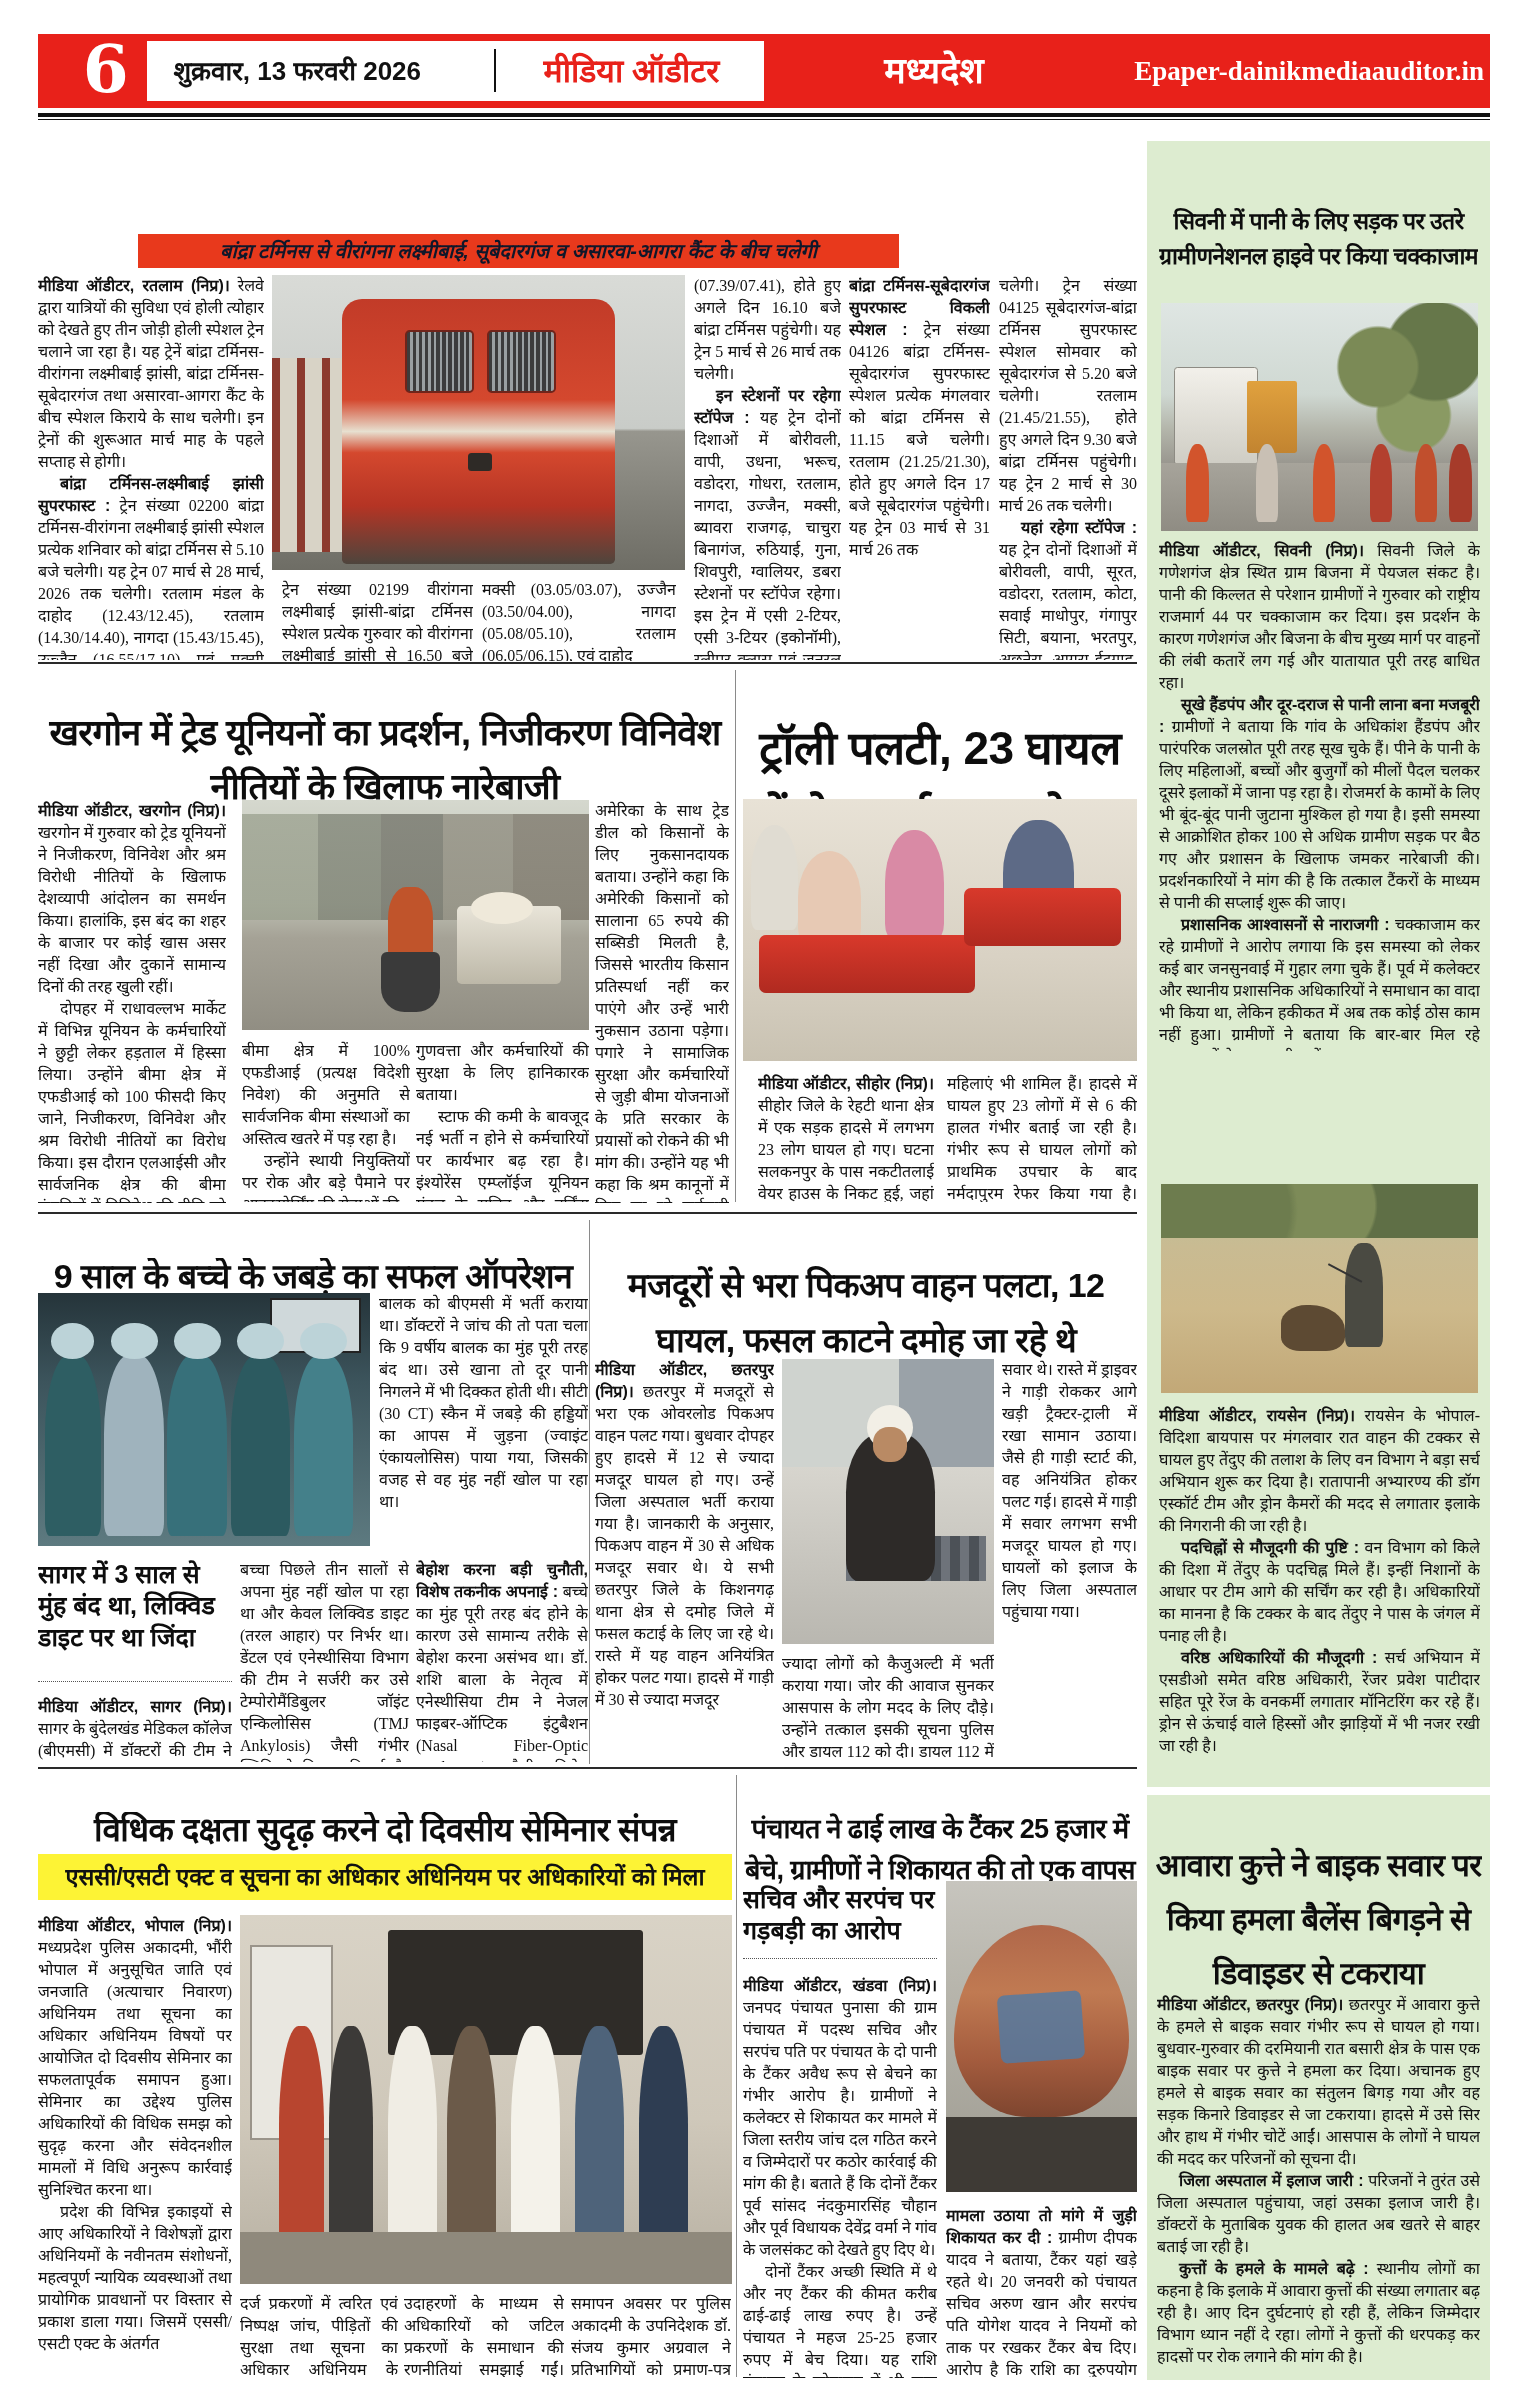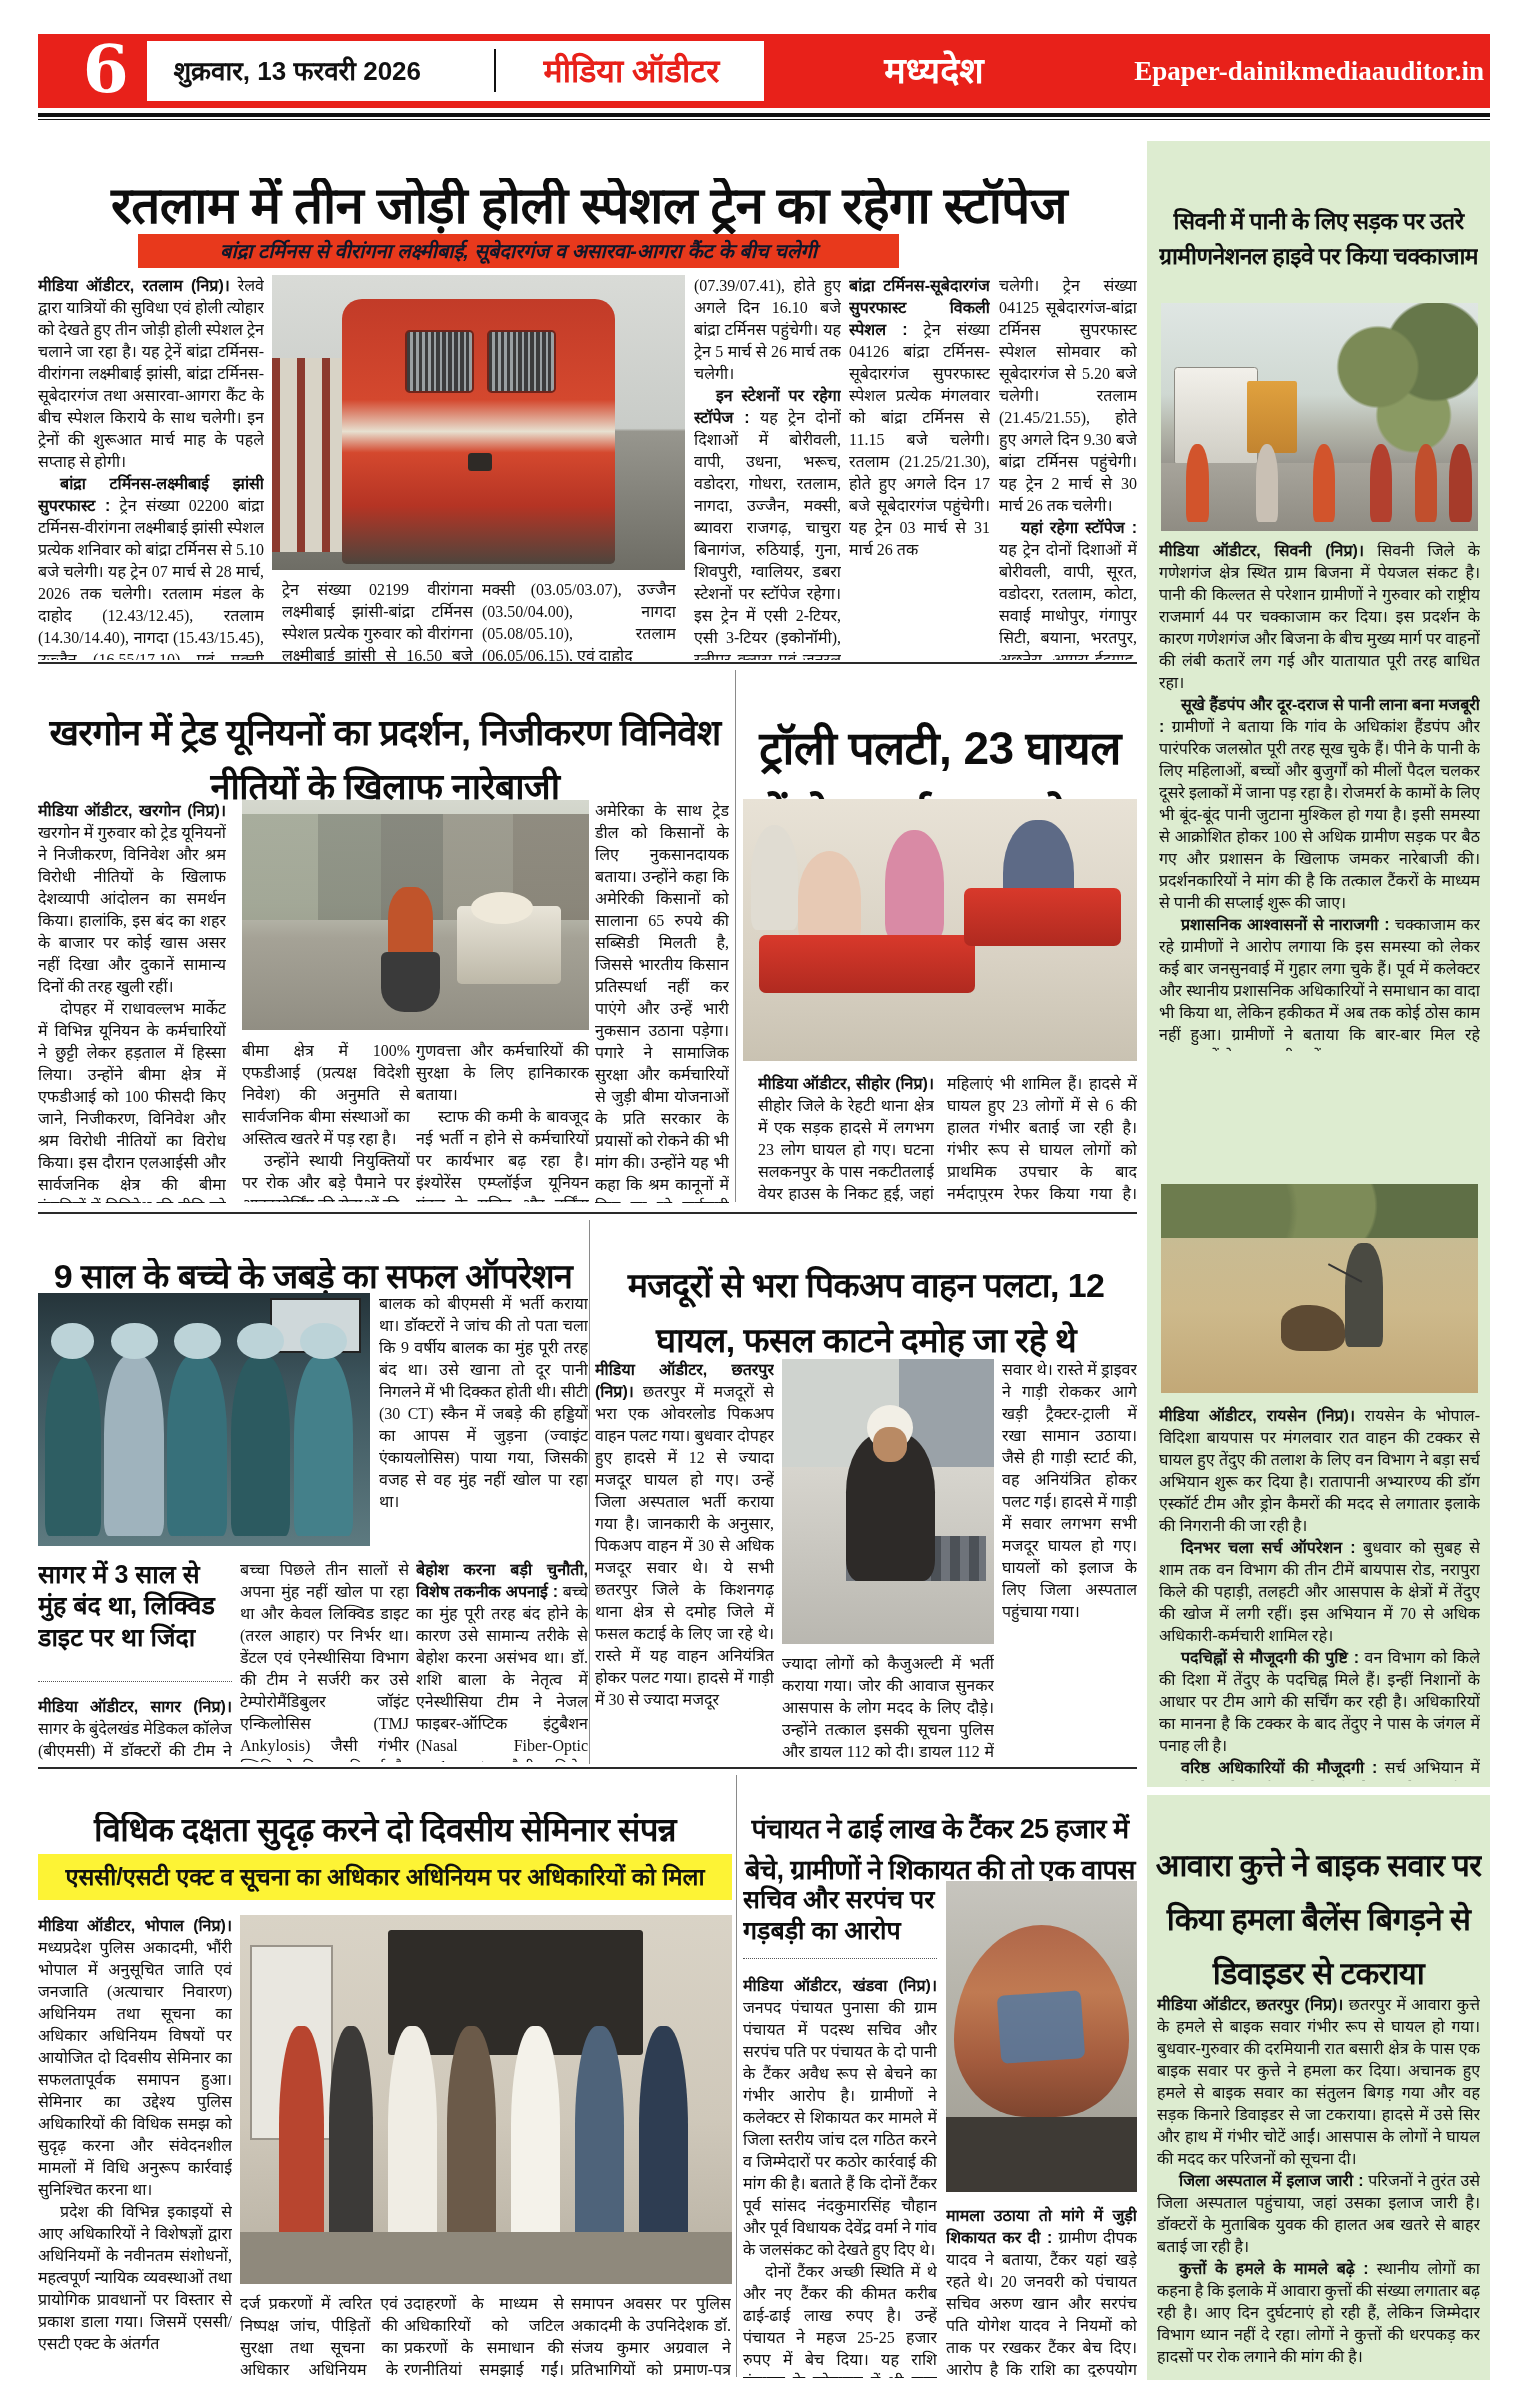--- a/index.html
+++ b/index.html
@@ -145,21 +145,20 @@
       <span class="mh-date" data-name="date">शुक्रवार, 13 फरवरी 2026</span>
       <span class="mh-divider" data-name="header-divider"></span>
       <span class="mh-title" data-name="masthead-title">मीडिया ऑडीटर</span>
     </div>
     <div class="mh-edition" data-name="edition-name">मध्यदेश</div>
     <div class="mh-site" data-name="epaper-url">Epaper-dainikmediaauditor.in</div>
   </header>
   <div class="rule-a" data-name="header-rule-thick"></div>
   <div class="rule-b" data-name="header-rule-thin"></div>
 
-  <h1 class="headline" style="left:41px;top:144px;width:1096px;height:71px;font-size:51px;white-space:nowrap;" data-name="headline-ratlam-train">रतलाम में तीन जोड़ी होली स्पेशल ट्रेन का रहेगा स्टॉपेज</h1>
   <div class="kicker-red" style="left:138px;top:234px;width:761px;height:34px;line-height:34px;font-size:20px;" data-name="kicker-ratlam">बांद्रा टर्मिनस से वीरांगना लक्ष्मीबाई, सूबेदारगंज व असारवा-आगरा कैंट के बीच चलेगी</div>
 
   <div class="col" style="left:38px;top:275px;width:226px;height:385px;" data-name="ratlam-column-1">
     <p class="noindent"><b class="byline" data-name="byline-ratlam">मीडिया ऑडीटर, रतलाम (निप्र)।</b>
       <span data-name="ratlam-text-1a">रेलवे द्वारा यात्रियों की सुविधा एवं होली त्योहार को देखते हुए तीन जोड़ी होली स्पेशल ट्रेन चलाने जा रहा है। यह ट्रेनें बांद्रा टर्मिनस-वीरांगना लक्ष्मीबाई झांसी, बांद्रा टर्मिनस- सूबेदारगंज तथा असारवा-आगरा कैंट के बीच स्पेशल किराये के साथ चलेगी। इन ट्रेनों की शुरूआत मार्च माह के पहले सप्ताह से होगी।</span></p>
     <p><b class="lead" data-name="ratlam-lead-1b">बांद्रा टर्मिनस-लक्ष्मीबाई झांसी सुपरफास्ट :</b>
       <span data-name="ratlam-text-1b">ट्रेन संख्या 02200 बांद्रा टर्मिनस-वीरांगना लक्ष्मीबाई झांसी स्पेशल प्रत्येक शनिवार को बांद्रा टर्मिनस से 5.10 बजे चलेगी। यह ट्रेन 07 मार्च से 28 मार्च, 2026 तक चलेगी। रतलाम मंडल के दाहोद (12.43/12.45), रतलाम (14.30/14.40), नागदा (15.43/15.45), उज्जैन (16.55/17.10) एवं मक्सी (18.00/18.02), होते हुए अगले दिन 5 बजे वीरांगना लक्ष्मीबाई झांसी पहुंचेगी।</span></p>
   </div>
 
   <div class="photo" id="ph-train" style="left:272px;top:275px;width:413px;height:295px;" data-name="photo-holi-special-train">
@@ -227,22 +226,20 @@
   <div class="photo" id="ph-raisen" style="left:1161px;top:1184px;width:317px;height:209px;" data-name="photo-raisen-dog-squad">
     <div class="pobj bush"></div>
     <div class="pobj man"></div>
     <div class="pobj leash"></div>
     <div class="pobj dog"></div>
   </div>
 
   <div class="col" style="left:1159px;top:1405px;width:321px;height:376px;" data-name="raisen-body">
     <p class="noindent"><b class="byline" data-name="byline-raisen">मीडिया ऑडीटर, रायसेन (निप्र)।</b>
       <span data-name="raisen-text-1">रायसेन के भोपाल-विदिशा बायपास पर मंगलवार रात वाहन की टक्कर से घायल हुए तेंदुए की तलाश के लिए वन विभाग ने बड़ा सर्च अभियान शुरू कर दिया है। रातापानी अभ्यारण्य की डॉग एस्कॉर्ट टीम और ड्रोन कैमरों की मदद से लगातार इलाके की निगरानी की जा रही है।</span></p>
-    <p><b class="lead" data-name="raisen-lead-2">दिनभर चला सर्च ऑपरेशन :</b>
-      <span data-name="raisen-text-2">बुधवार को सुबह से शाम तक वन विभाग की तीन टीमें बायपास रोड, नरापुरा किले की पहाड़ी, तलहटी और आसपास के क्षेत्रों में तेंदुए की खोज में लगी रहीं। इस अभियान में 70 से अधिक अधिकारी-कर्मचारी शामिल रहे।</span></p>
     <p><b class="lead" data-name="raisen-lead-3">पदचिह्नों से मौजूदगी की पुष्टि :</b>
       <span data-name="raisen-text-3">वन विभाग को किले की दिशा में तेंदुए के पदचिह्न मिले हैं। इन्हीं निशानों के आधार पर टीम आगे की सर्चिंग कर रही है। अधिकारियों का मानना है कि टक्कर के बाद तेंदुए ने पास के जंगल में पनाह ली है।</span></p>
     <p><b class="lead" data-name="raisen-lead-4">वरिष्ठ अधिकारियों की मौजूदगी :</b>
       <span data-name="raisen-text-4">सर्च अभियान में एसडीओ समेत वरिष्ठ अधिकारी, रेंजर प्रवेश पाटीदार सहित पूरे रेंज के वनकर्मी लगातार मॉनिटरिंग कर रहे हैं। ड्रोन से ऊंचाई वाले हिस्सों और झाड़ियों में भी नजर रखी जा रही है।</span></p>
 
   </div>
 
   <div class="hrule" style="left:38px;top:662px;width:1099px;" data-name="band-rule-1"></div>
   <div class="vrule" style="left:735px;top:670px;height:532px;" data-name="col-rule-1"></div>
 

